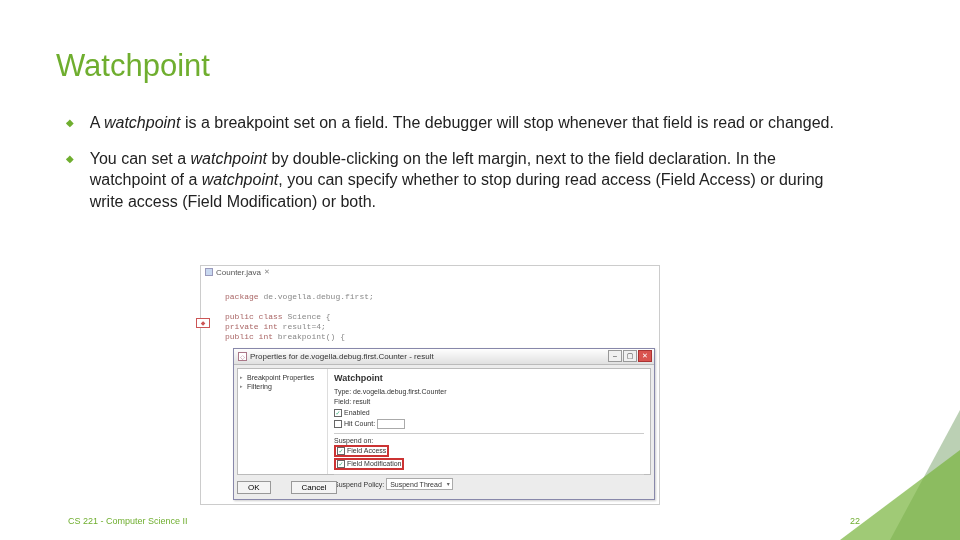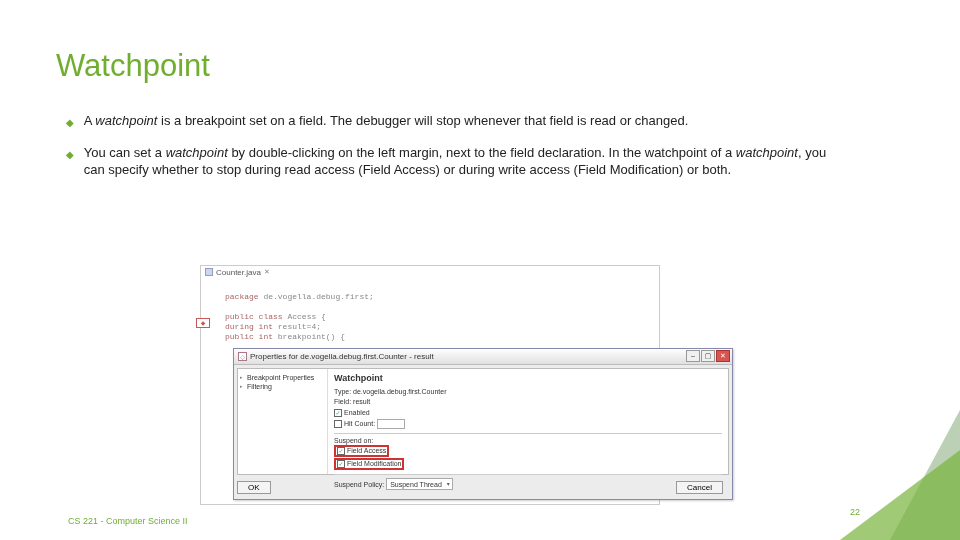--- a/index.html
+++ b/index.html
@@ -5,36 +5,36 @@
   * { margin: 0; padding: 0; box-sizing: border-box; }
   html, body { width: 960px; height: 540px; font-family: Verdana, Arial, sans-serif; background: #fff; overflow: hidden; }
 
   .slide { position: relative; width: 960px; height: 540px; padding-left: 8px; }
 
   .title { position: absolute; left: 56px; top: 48px; font-size: 31px; font-weight: 400; color: #6fae2f; font-family: Verdana, sans-serif; }
 
   .bullets { position: absolute; left: 66px; top: 112px; width: 780px; }
   .bullet-row { display: flex; align-items: flex-start; margin-bottom: 14px; }
   .bullet-icon { color: #6fae2f; font-size: 10px; margin-top: 5px; margin-right: 10px; flex-shrink:0; }
-  .bullet-text { font-size: 13px; line-height: 1.35; color: #222; }
+  .bullet-text { font-size: 16px; line-height: 1.35; color: #222; margin-left: 6px; }
   .bullet-text em { font-style: italic; }
 
   
   .shot { position: absolute; left: 200px; top: 265px; width: 460px; height: 240px; border: 1px solid #ccc; background: #fff; font-family: Arial, sans-serif; }
 
   .tab { position: absolute; left: 4px; top: 2px; font-size: 8px; color: #555; display:flex; align-items:flex-start; gap:3px; }
   .tab .ico { width:8px; height:8px; background:#c8d8f0; border:1px solid #99b; }
 
   .codearea { position: absolute; left: 24px; top: 18px; font-family: "Courier New", monospace; font-size: 8px; color: #888; line-height: 1.25; margin-top: 8px; }
   .codearea .kw { color: #a66; }
 
   .margin { position: absolute; left: 4px; top: 18px; width: 16px; }
   .wp-dot { position: absolute; left:-5px; top: 52px; width: 14px; height: 10px; border:1px solid #c55; background:#fff; font-size:6px; color:#c55; text-align:center; line-height:8px; }
 
-  .dialog { position: absolute; left: 32px; top: 82px; width: 500px; height: 152px; border: 1px solid #88a; background: #ececec; box-shadow: 1px 1px 2px rgba(0,0,0,.2); font-size: 8px; }
+  .dialog { position: absolute; left: 32px; top: 82px; width: 422px; height: 152px; border: 1px solid #88a; background: #ececec; box-shadow: 1px 1px 2px rgba(0,0,0,.2); font-size: 8px; }
   .dlg-title { height: 16px; background: linear-gradient(#fefefe,#e0e0e0); border-bottom:1px solid #bbb; display:flex; align-items:center; padding-left:4px; gap:3px; font-size:8px; color:#333; position:relative; }
   .dlg-title .wico { width:9px; height:9px; background:#fff; border:1px solid #a78; font-size:6px; text-align:center; line-height:8px; color:#a78;}
   .dlg-btns { position:absolute; right:2px; top:1px; display:flex; gap:1px; }
   .dlg-b { width:14px; height:12px; border:1px solid #999; background:#f0f0f0; font-size:7px; text-align:center; line-height:10px; }
   .dlg-b.x { background:#d9534f; color:#fff; border-color:#a33; }
 
   .dlg-in { position:absolute; left:3px; top:19px; right:3px; bottom:24px; background:#fff; border:1px solid #bbb; display:flex; }
   .sidepane { width:90px; border-right:1px solid #ddd; padding:4px 3px; }
   .sidepane .item { font-size:7px; color:#333; padding:1px 0 1px 6px; position:relative; }
   .sidepane .item:before { content:"▸"; position:absolute; left:-1px; top:1px; font-size:5px; color:#888; }
@@ -44,25 +44,25 @@
   .kv { line-height:1.4; }
   .chk { display:flex; align-items:center; gap:2px; margin-top:2px; }
   .box { width:8px; height:8px; border:1px solid #666; background:#fff; font-size:6px; text-align:center; line-height:7px; color:#3a7; }
   .chk.unchk .box { color:transparent; }
   .field { display:inline-block; width:28px; height:10px; border:1px solid #aaa; background:#fff; vertical-align:middle; }
   .sect { border-top:1px solid #ccc; margin-top:4px; padding-top:3px; }
   .spchk { border:2px solid #c33; display:inline-flex; align-items:center; gap:2px; padding:0 1px; margin-top:1px; }
   .selbox { display:inline-block; border:1px solid #aaa; background:#fff; padding:0 10px 0 3px; height:12px; line-height:11px; position:relative; }
   .selbox:after { content:"▾"; position:absolute; right:2px; top:0; font-size:6px; color:#666; }
 
-  .dlg-ftr { position:absolute; left:3px; right:3px; bottom:3px; height:18px; display:flex; justify-content:space-between; align-items:center; gap:12px; padding-right:6px;margin-top:32px; }
+  .dlg-ftr { position:absolute; left:3px; right:3px; bottom:3px; height:18px; display:flex; justify-content:flex-start; align-items:center; gap:20px; padding-right:6px;margin-top:32px; }
   .btn { border:1px solid #999; background:#f4f4f4; font-size:8px; padding:1px 10px; }
 
   .footer { position:absolute; left:56px; bottom:14px; font-size:9px; color:#6fae2f;margin-left:12px; }
-  .pageno { position:absolute; right:100px; bottom:23px; font-size:9px; color:#6fae2f; }
+  .pageno { position:absolute; right:100px; bottom:14px; font-size:9px; color:#6fae2f; }
 
   .tri { position:absolute; right:0; bottom:0; width:0; height:0; border-left: 120px solid transparent; border-bottom: 90px solid rgba(120,180,60,.7); }
   .tri2 { position:absolute; right:0; bottom:0; width:0; height:0; border-left: 70px solid transparent; border-bottom: 130px solid rgba(60,120,40,.35); }
 </style>
 </head>
 <body>
 
 <div class="slide">
 
   <div class="title">Watchpoint</div>
@@ -85,22 +85,22 @@
   <div class="shot">
     <div class="tab">
       <span class="ico"></span>
       <span>Counter.java</span>
       <span style="font-size:7px;color:#888;">✕</span>
     </div>
 
     <div class="codearea">
       <div><span class="kw">package </span><span>de.vogella.debug.first;</span></div>
       <div>&nbsp;</div>
-      <div><span class="kw">public class </span><span>Access {</span></div>
-      <div><span class="kw">  during int </span><span>result=4;</span></div>
+      <div><span class="kw">public class </span><span>Science {</span></div>
+      <div><span class="kw">  private int </span><span>result=4;</span></div>
       <div><span class="kw">  public int </span><span>breakpoint() {</span></div>
     </div>
     <div class="margin"></div>
     <div class="wp-dot">◆</div>
 
     <div class="dialog">
       <div class="dlg-title">
         <span class="wico">◇</span>
         <span>Properties for de.vogella.debug.first.Counter - result</span>
         <div class="dlg-btns">

